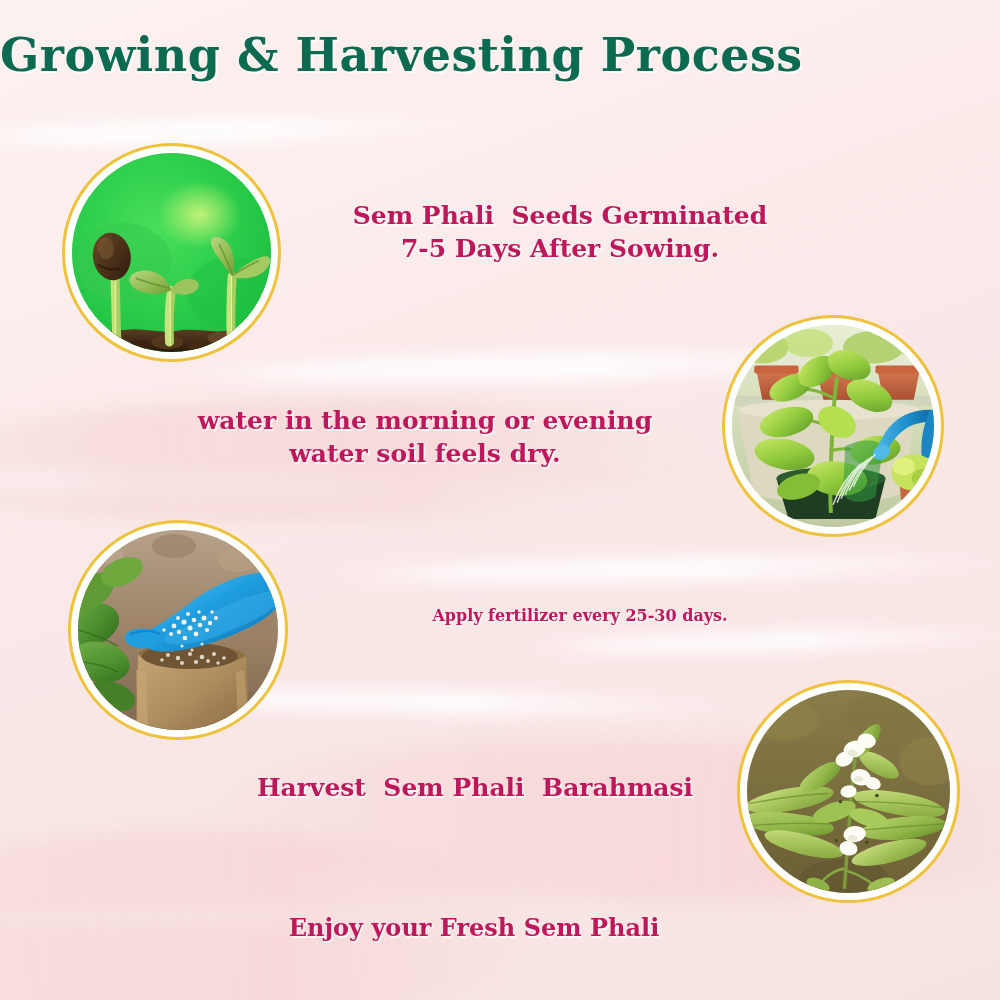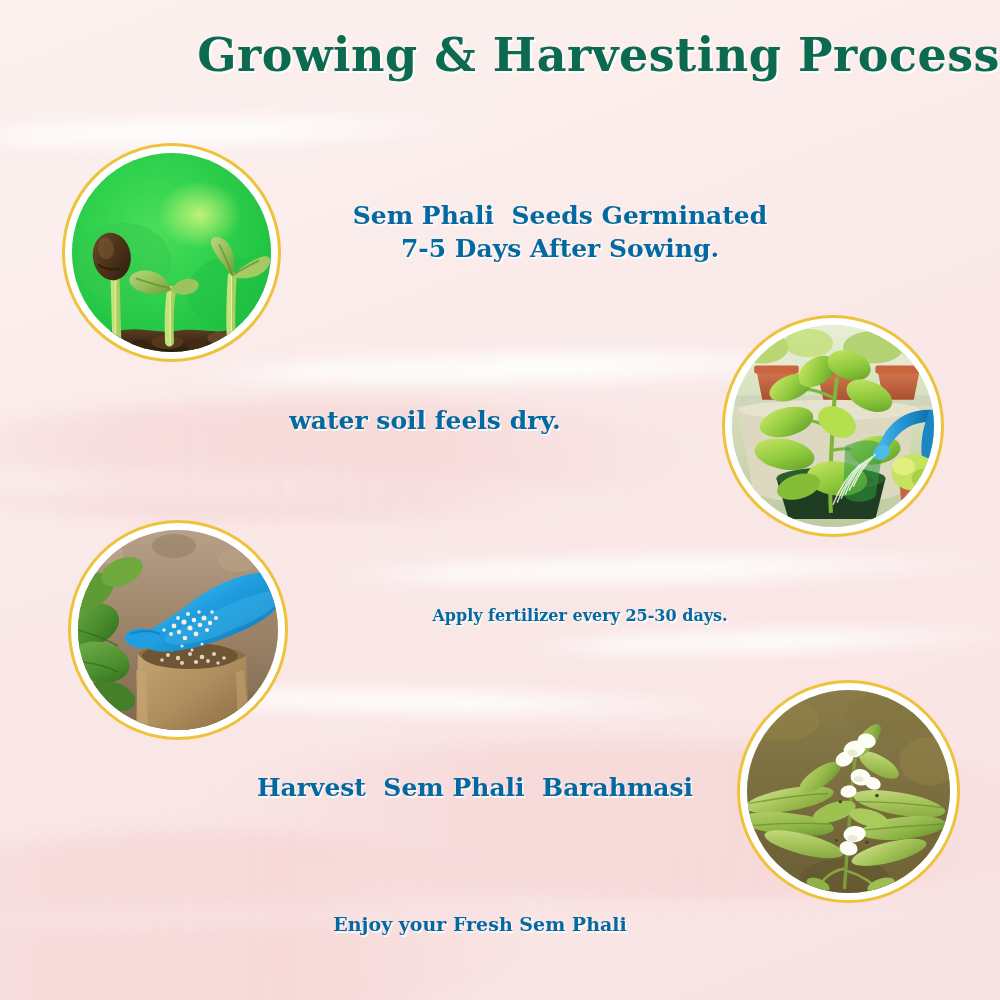--- a/index.html
+++ b/index.html
@@ -28,36 +28,36 @@
     position:absolute;
     background:linear-gradient(90deg,rgba(247,219,219,0) 0%,rgba(246,214,214,.65) 30%,rgba(246,212,212,.7) 65%,rgba(247,219,219,0) 100%);
     filter:blur(9px);
     border-radius:50%/50%;
     pointer-events:none;
   }
 
   
   #title{
     position:absolute;left:0;right:0;top:28px;
-    text-align:right;
+    text-align:left;
     font-family:"DejaVu Serif", serif;
     font-weight:700;
     font-size:46px;
     letter-spacing:.5px;
     color:#0c6a51;
     text-shadow:2px 2px 0 rgba(255,255,255,.85);
     white-space:nowrap;
   }
 
   
   .step-text{
     position:absolute;
     font-family:"DejaVu Serif", serif;
     font-weight:700;
-    color:#0369a1;
+    color:#be185d;
     text-align:center;
     line-height:1.30;
     text-shadow:1.5px 1.5px 0 rgba(255,255,255,.8);
   }
   .step-text .ln{display:block;white-space:pre;}
 
   
   .photo{
     position:absolute;
     border-radius:50%;
@@ -240,20 +240,21 @@
 
       <path d="M166 158 h30 l-5 34 h-22 Z" fill="#c7673f"></path>
       <ellipse cx="180" cy="146" rx="22" ry="18" fill="#c6e35e"></ellipse>
       <ellipse cx="170" cy="140" rx="11" ry="9" fill="#dff07f"></ellipse>
       <ellipse cx="190" cy="152" rx="12" ry="10" fill="#a9cf42"></ellipse>
     </svg>
   </div>
 </div>
 
 <div class="step-text" style="left:165px;top:405px;width:520px;font-size:25px;">
+  <span class="ln">water in the morning or evening</span>
   <span class="ln">water soil feels dry.</span>
 </div>
 
 <div class="photo" style="left:68px;top:520px;width:220px;height:220px;">
   <div class="photo-inner">
     <svg viewBox="0 0 200 200" preserveAspectRatio="xMidYMid slice" aria-hidden="true">
       <defs>
         <linearGradient id="g3bg" x1="0" y1="0" x2="0" y2="1">
           <stop offset="0%" stop-color="#b6a089"></stop>
           <stop offset="50%" stop-color="#9c8368"></stop>
@@ -435,15 +436,15 @@
       <ellipse cx="70" cy="192" rx="12" ry="6" fill="#8fb247" transform="rotate(22 70 192)"></ellipse>
       <ellipse cx="132" cy="192" rx="14" ry="6" fill="#9ebd52" transform="rotate(-18 132 192)"></ellipse>
     </svg>
   </div>
 </div>
 
 <div class="step-text" style="left:215px;top:772px;width:520px;font-size:25px;text-align:center;">
   <span class="ln">Harvest  Sem Phali  Barahmasi</span>
 </div>
 
-<div class="step-text" style="left:220px;top:912px;width:520px;font-size:19px;">
+<div class="step-text" style="left:214px;top:912px;width:520px;font-size:24px;">
   <span class="ln">Enjoy your Fresh Sem Phali</span>
 </div>
 
 </body></html>

